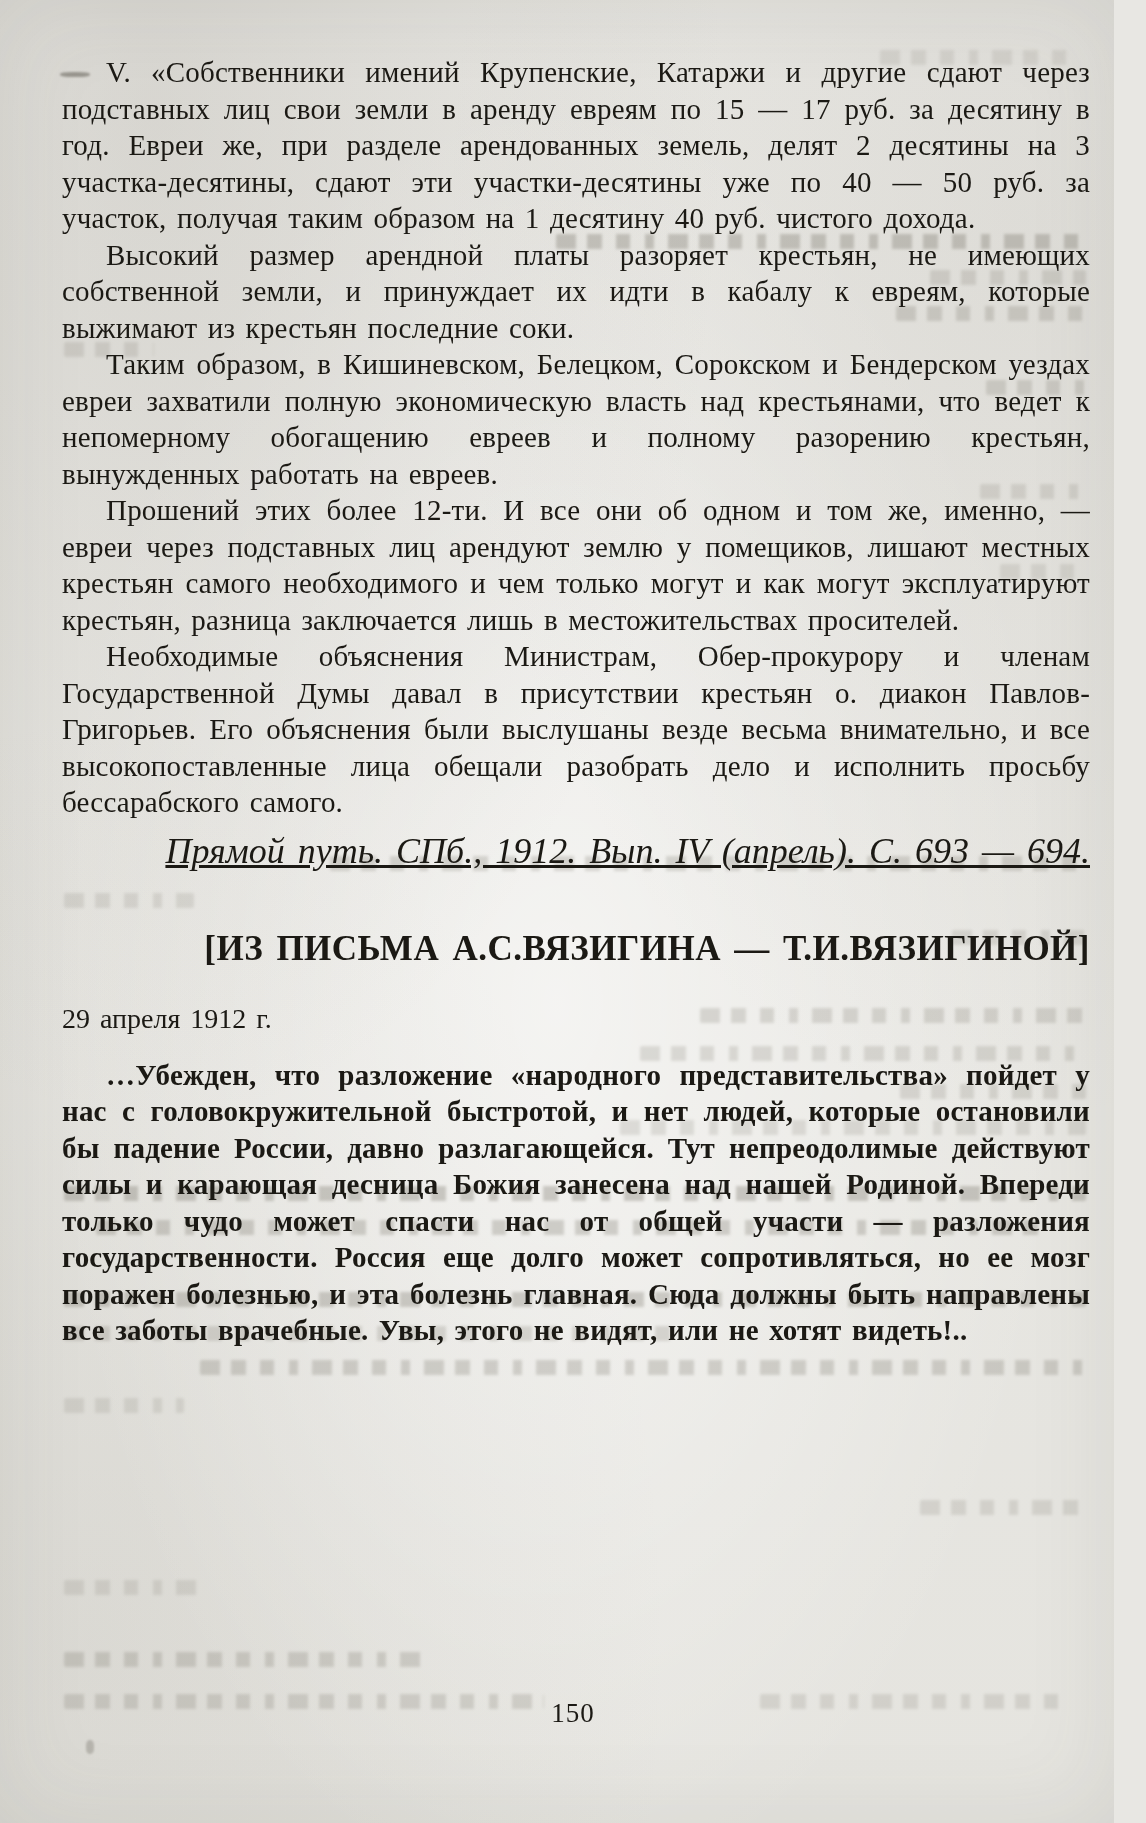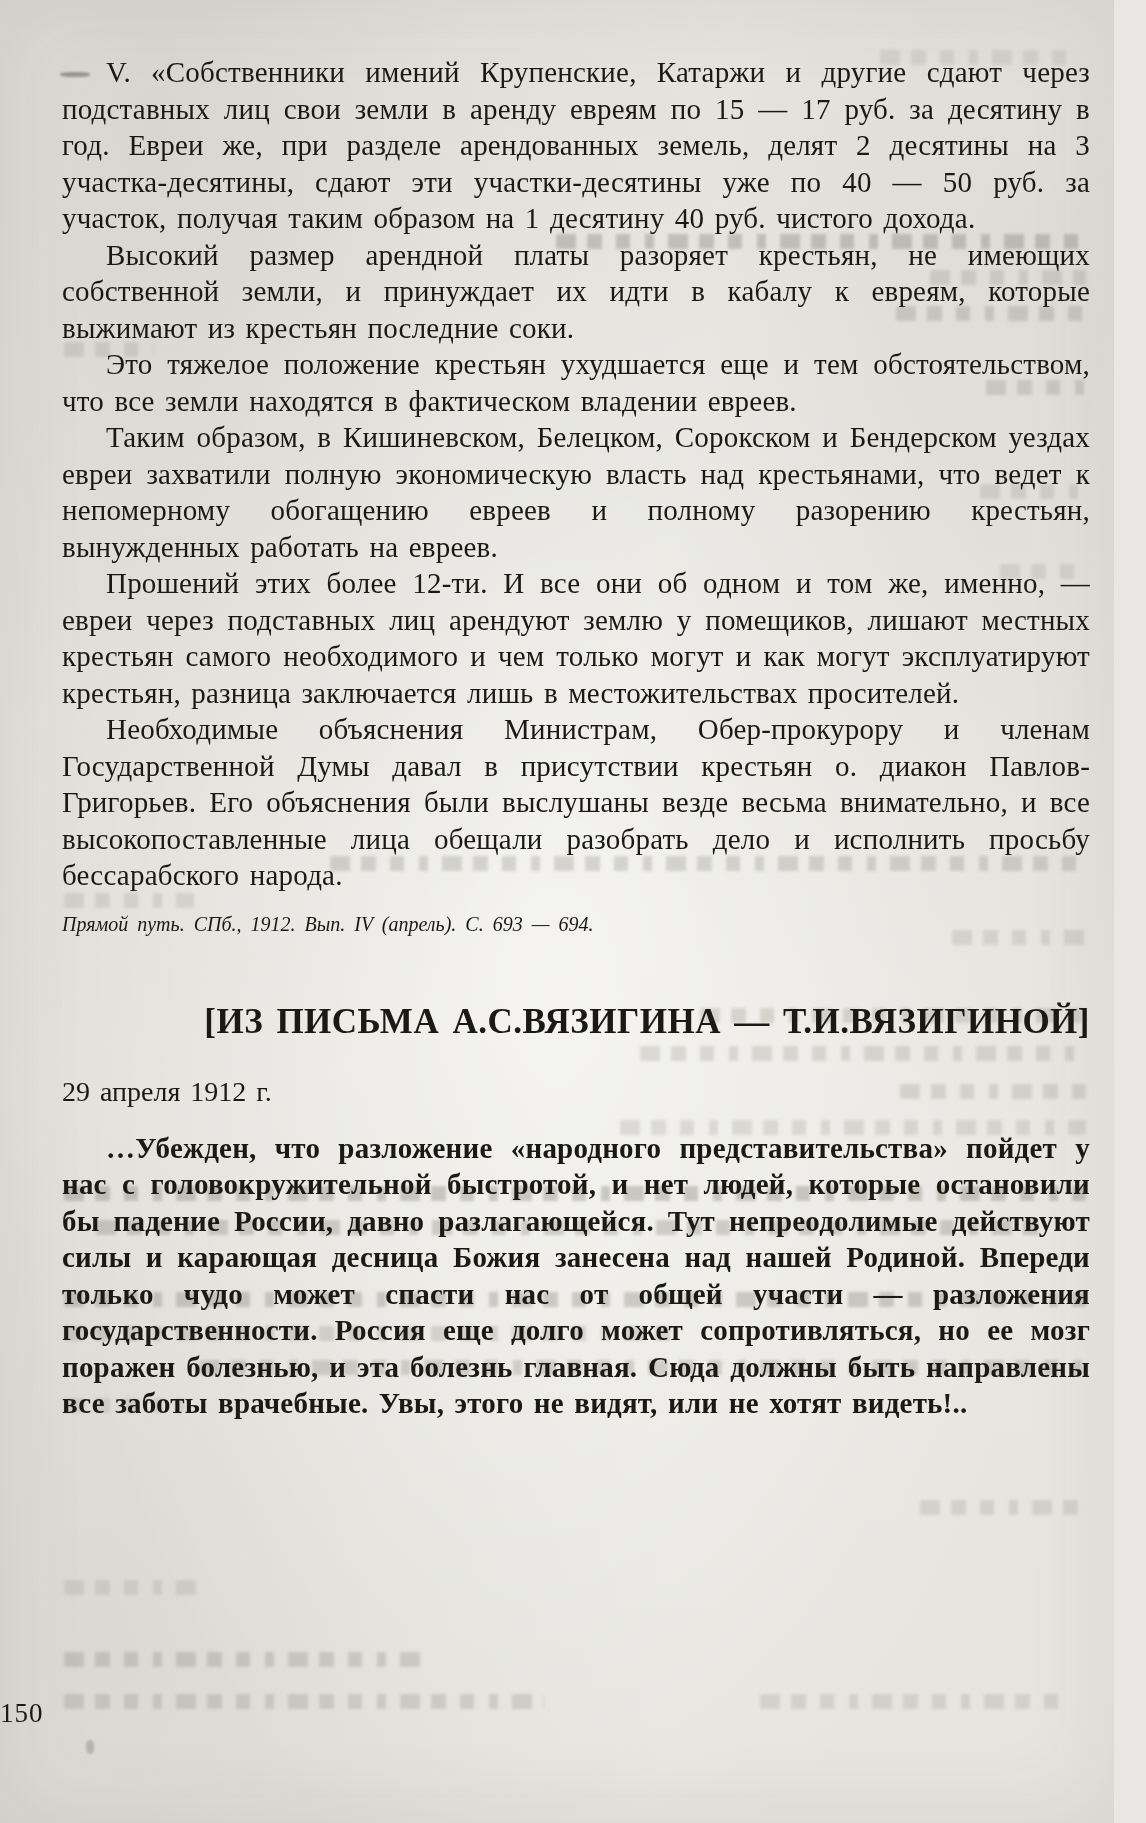--- a/index.html
+++ b/index.html
@@ -34,25 +34,26 @@
     margin: 0;
     font-size: 29px;
     line-height: 36.5px;
     text-align: justify;
     text-indent: 44px;
     word-spacing: 3px;
     letter-spacing: .2px;
   }
   p.source {
     margin: 12px 0 0 0;
-    font-size: 20px;
+    font-size: 36px;
     line-height: 36px;
     font-style: italic;
-    text-align: left;
+    text-align: right;
     word-spacing: 4px;
+    text-decoration: underline;
   }
   h2.heading {
     margin: 60px 0 0 0;
     font-size: 35px;
     line-height: 40px;
     font-weight: bold;
     text-align: right;
     letter-spacing: .5px;
     word-spacing: 4px;
   }
@@ -64,23 +65,25 @@
   }
   p.letter-body {
     margin-top: 22px;
     font-weight: bold;
   }
   .page-number {
     position: absolute;
     top: 1698px;
     left: 0;
     width: 100%;
+    text-align: center;
     font-size: 27px;
     letter-spacing: 1px;
     z-index: 2;
+    padding-left: 16px;
   }
   
   .ghost {
     position: absolute;
     display: block;
     height: 15px;
     z-index: 1;
     color: #6e6a5e;
     background: repeating-linear-gradient(90deg,
       currentColor 0 20px, transparent 20px 31px,
@@ -130,24 +133,23 @@
   <i class="ghost" style="top:1580px;left:64px;width:140px;opacity:.14"></i>
   <i class="ghost" style="top:1652px;left:64px;width:360px;opacity:.22"></i>
   <i class="ghost" style="top:1694px;left:64px;width:480px;opacity:.20"></i>
   <i class="ghost" style="top:1694px;left:760px;width:300px;opacity:.16"></i>
   <i class="speck" style="top:72px;left:60px;width:30px;height:5px;opacity:.45"></i>
   <i class="speck" style="top:1740px;left:86px;width:8px;height:14px;opacity:.25"></i>
 
   <div class="content">
     <p class="body">V. «Собственники имений Крупенские, Катаржи и другие сдают через подставных лиц свои земли в аренду евреям по 15 — 17 руб. за десятину в год. Евреи же, при разделе арендованных земель, делят 2 десятины на 3 участка-десятины, сдают эти участки-десятины уже по 40 — 50 руб. за участок, получая таким образом на 1 десятину 40 руб. чистого дохода.</p>
     <p class="body">Высокий размер арендной платы разоряет крестьян, не имеющих собственной земли, и принуждает их идти в кабалу к евреям, которые выжимают из крестьян последние соки.</p>
-    <p class="body">Это тяжелое положение крестьян ухудшается еще и тем обстоятельством, что все земли находятся в фактическом владении евреев.</p>
     <p class="body">Таким образом, в Кишиневском, Белецком, Сорокском и Бендерском уездах евреи захватили полную экономическую власть над крестьянами, что ведет к непомерному обогащению евреев и полному разорению крестьян, вынужденных работать на евреев.</p>
     <p class="body">Прошений этих более 12-ти. И все они об одном и том же, именно, — евреи через подставных лиц арендуют землю у помещиков, лишают местных крестьян самого необходимого и чем только могут и как могут эксплуатируют крестьян, разница заключается лишь в местожительствах просителей.</p>
-    <p class="body">Необходимые объяснения Министрам, Обер-прокурору и членам Государственной Думы давал в присутствии крестьян о. диакон Павлов-Григорьев. Его объяснения были выслушаны везде весьма внимательно, и все высокопоставленные лица обещали разобрать дело и исполнить просьбу бессарабского народа.</p>
+    <p class="body">Необходимые объяснения Министрам, Обер-прокурору и членам Государственной Думы давал в присутствии крестьян о. диакон Павлов-Григорьев. Его объяснения были выслушаны везде весьма внимательно, и все высокопоставленные лица обещали разобрать дело и исполнить просьбу бессарабского самого.</p>
     <p class="source">Прямой путь. СПб., 1912. Вып. IV (апрель). С. 693 — 694.</p>
 
     <h2 class="heading">[ИЗ ПИСЬМА А.С.ВЯЗИГИНА — Т.И.ВЯЗИГИНОЙ]</h2>
     <p class="date">29 апреля 1912 г.</p>
     <p class="body letter-body">…Убежден, что разложение «народного представительства» пойдет у нас с головокружительной быстротой, и нет людей, которые остановили бы падение России, давно разлагающейся. Тут непреодолимые действуют силы и карающая десница Божия занесена над нашей Родиной. Впереди только чудо может спасти нас от общей участи — разложения государственности. Россия еще долго может сопротивляться, но ее мозг поражен болезнью, и эта болезнь главная. Сюда должны быть направлены все заботы врачебные. Увы, этого не видят, или не хотят видеть!..</p>
   </div>
 
   <div class="page-number">150</div>
 </div>
 

